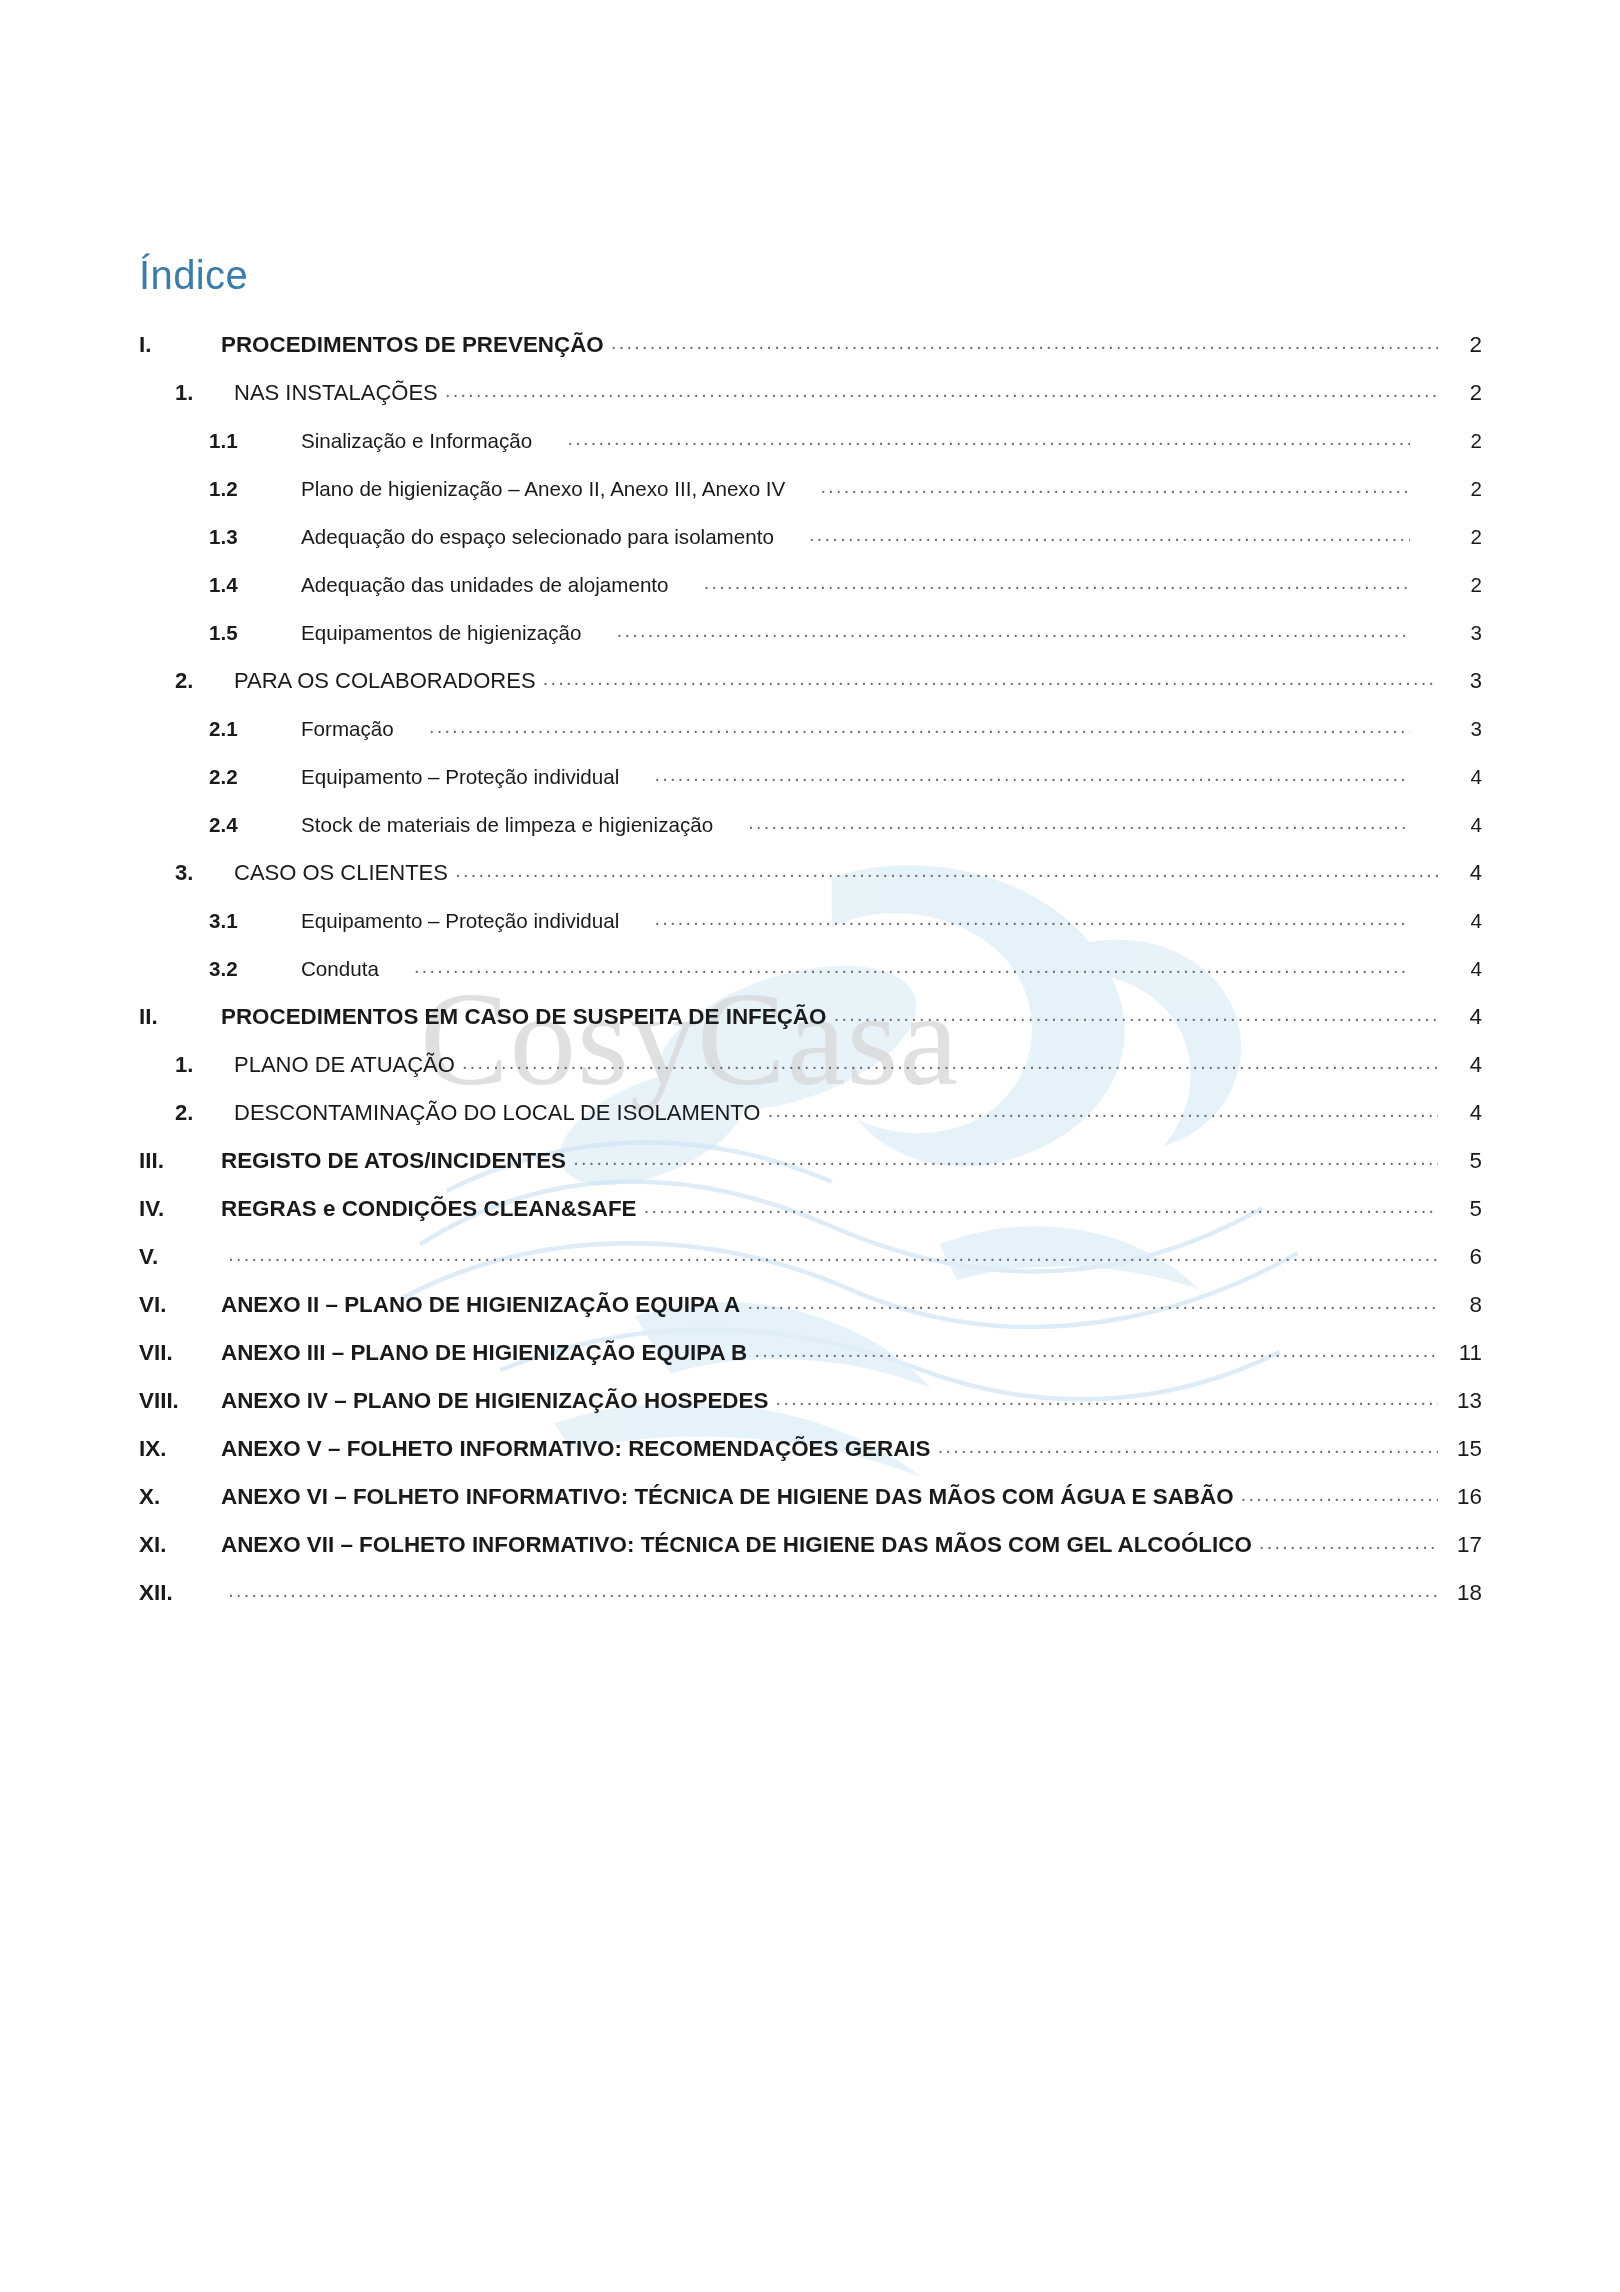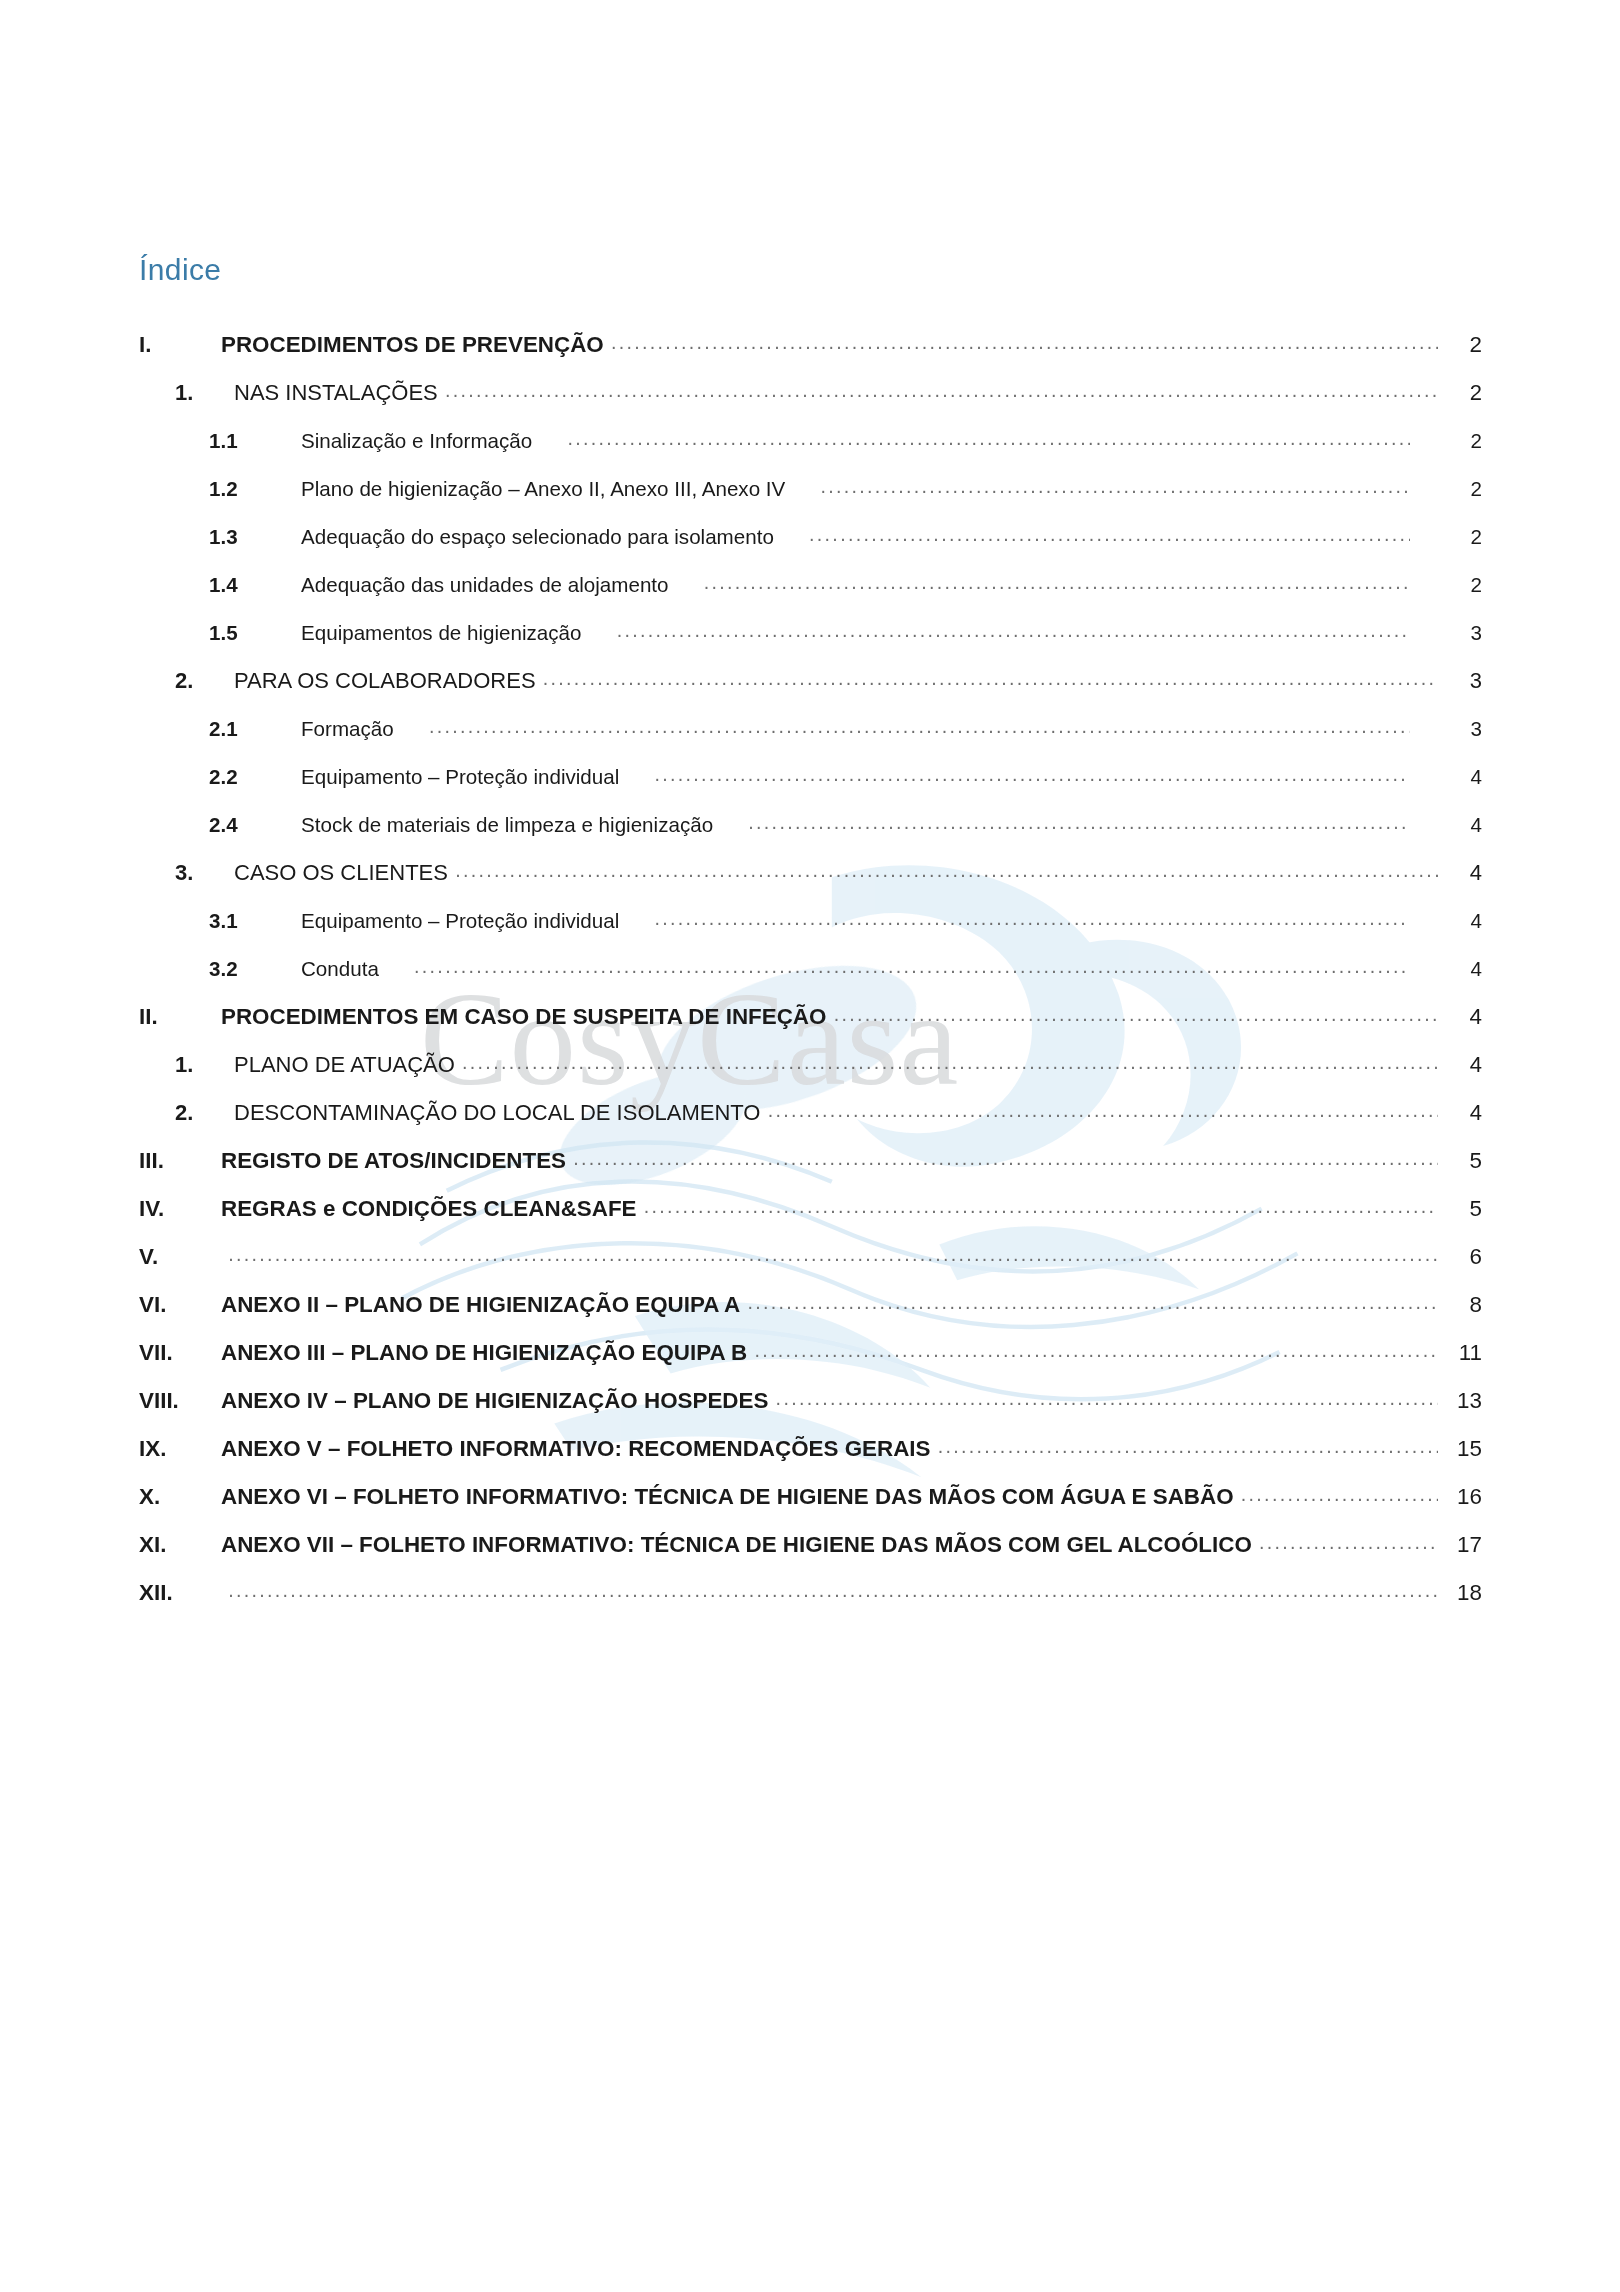--- a/index.html
+++ b/index.html
@@ -43,21 +43,21 @@
   }
   .content {
     position: relative;
     z-index: 2;
     padding: 0;
   }
   .toc-title {
     position: absolute;
     left: 139px;
     top: 253px;
-    font-size: 30px;
+    font-size: 40px;
     color: #3b7ca8;
     font-family: "Liberation Sans", sans-serif;
     font-weight: 400;
     letter-spacing: 0.4px;
   }
   .toc {
     position: absolute;
     left: 139px;
     top: 321px;
     width: 1343px;

